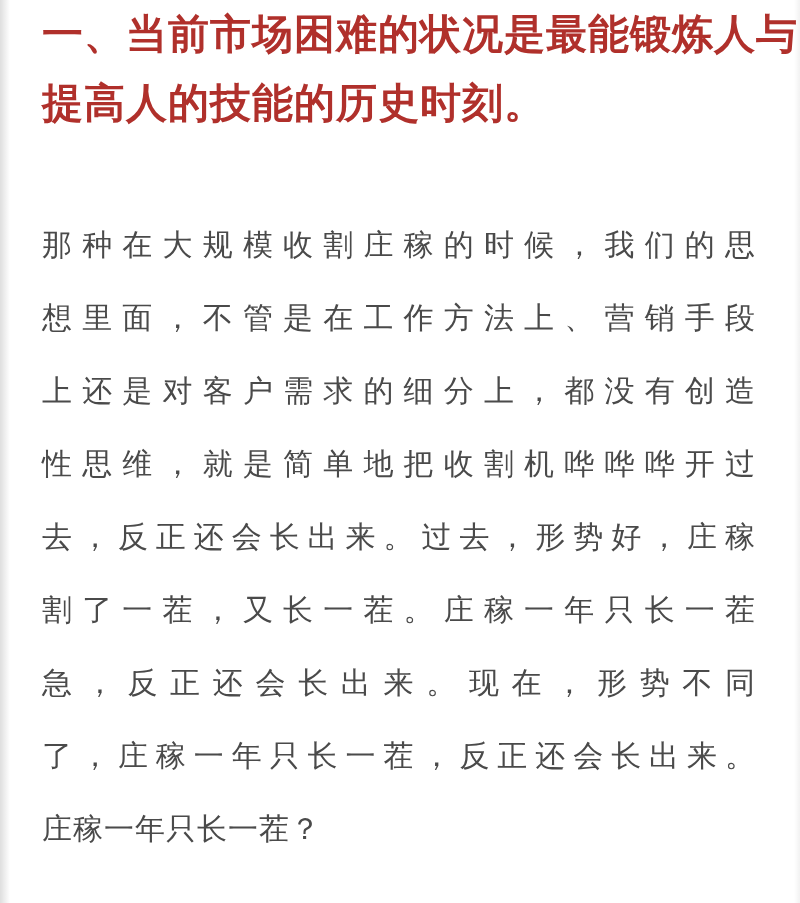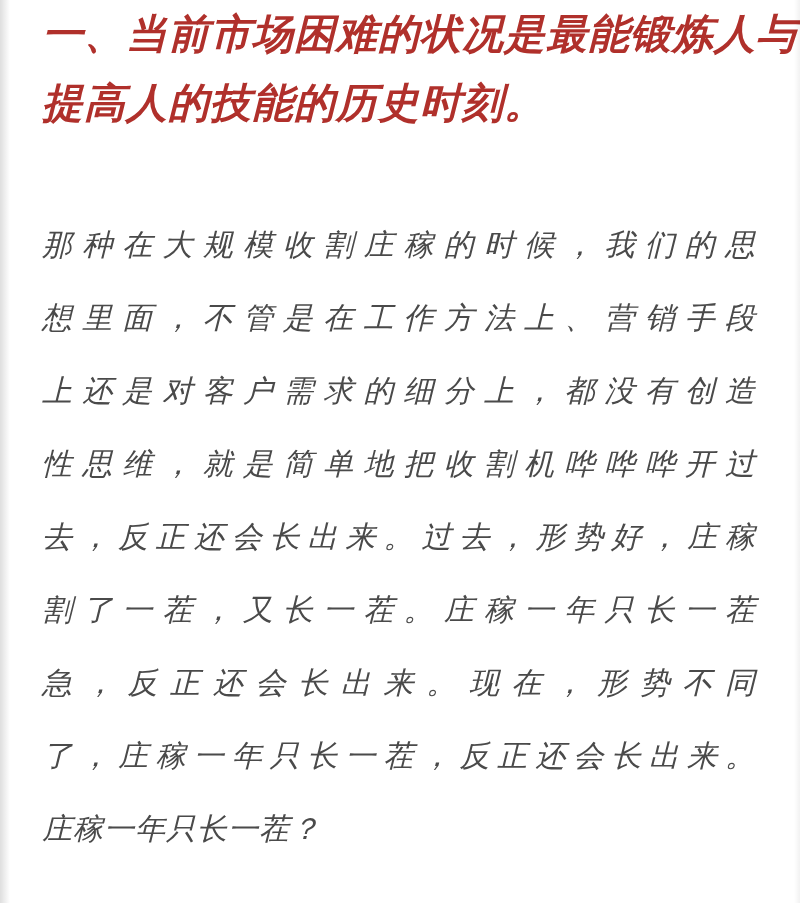--- a/index.html
+++ b/index.html
@@ -14,21 +14,20 @@
     background: var(--page-bg);
     overflow: hidden;
     font-family: "Liberation Sans", "DejaVu Sans", sans-serif;
   }
   .page {
     position: relative;
     width: 800px;
     height: 903px;
     background: var(--page-bg);
     padding: 0 44px 0 42px;
-    font-style: italic;
   }
   
   .page::before {
     content: "";
     position: absolute;
     left: 0; top: 0; bottom: 0;
     width: 10px;
     background: linear-gradient(to right, rgba(0,0,0,0.13), rgba(0,0,0,0));
     pointer-events: none;
   }

